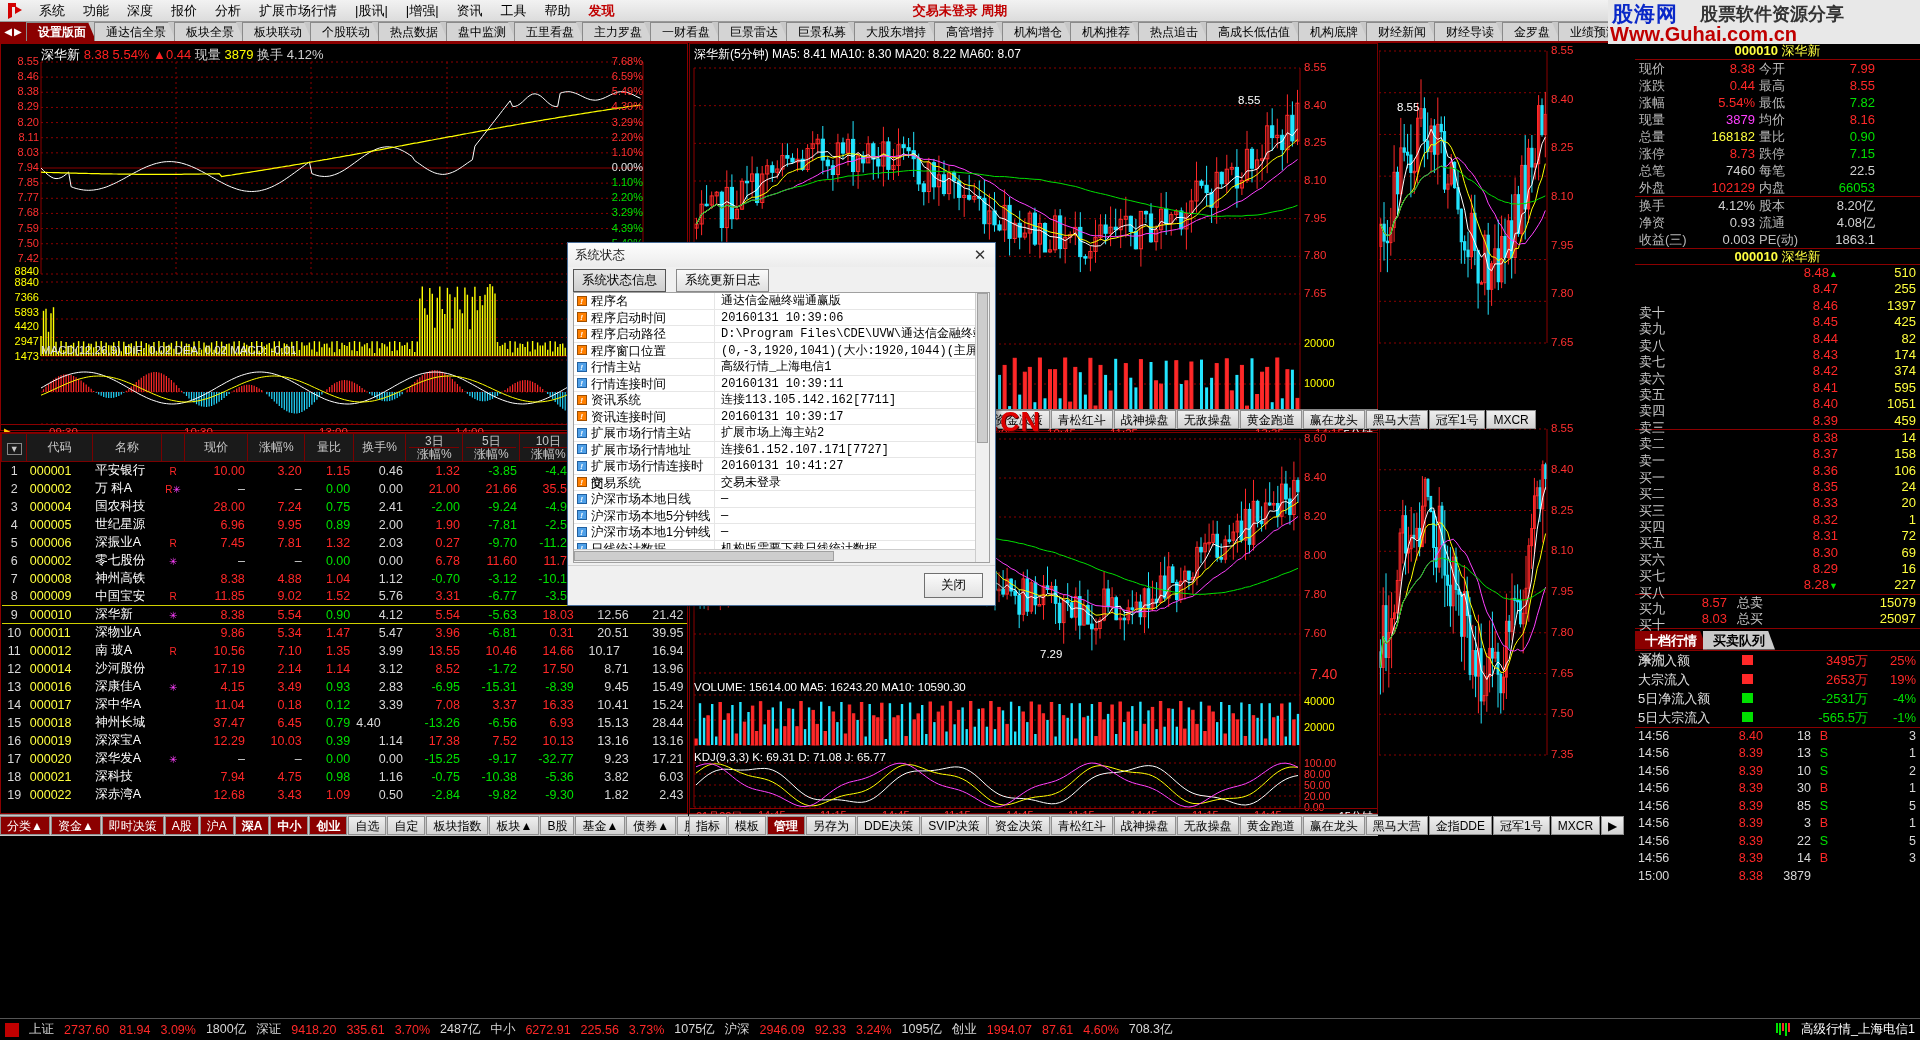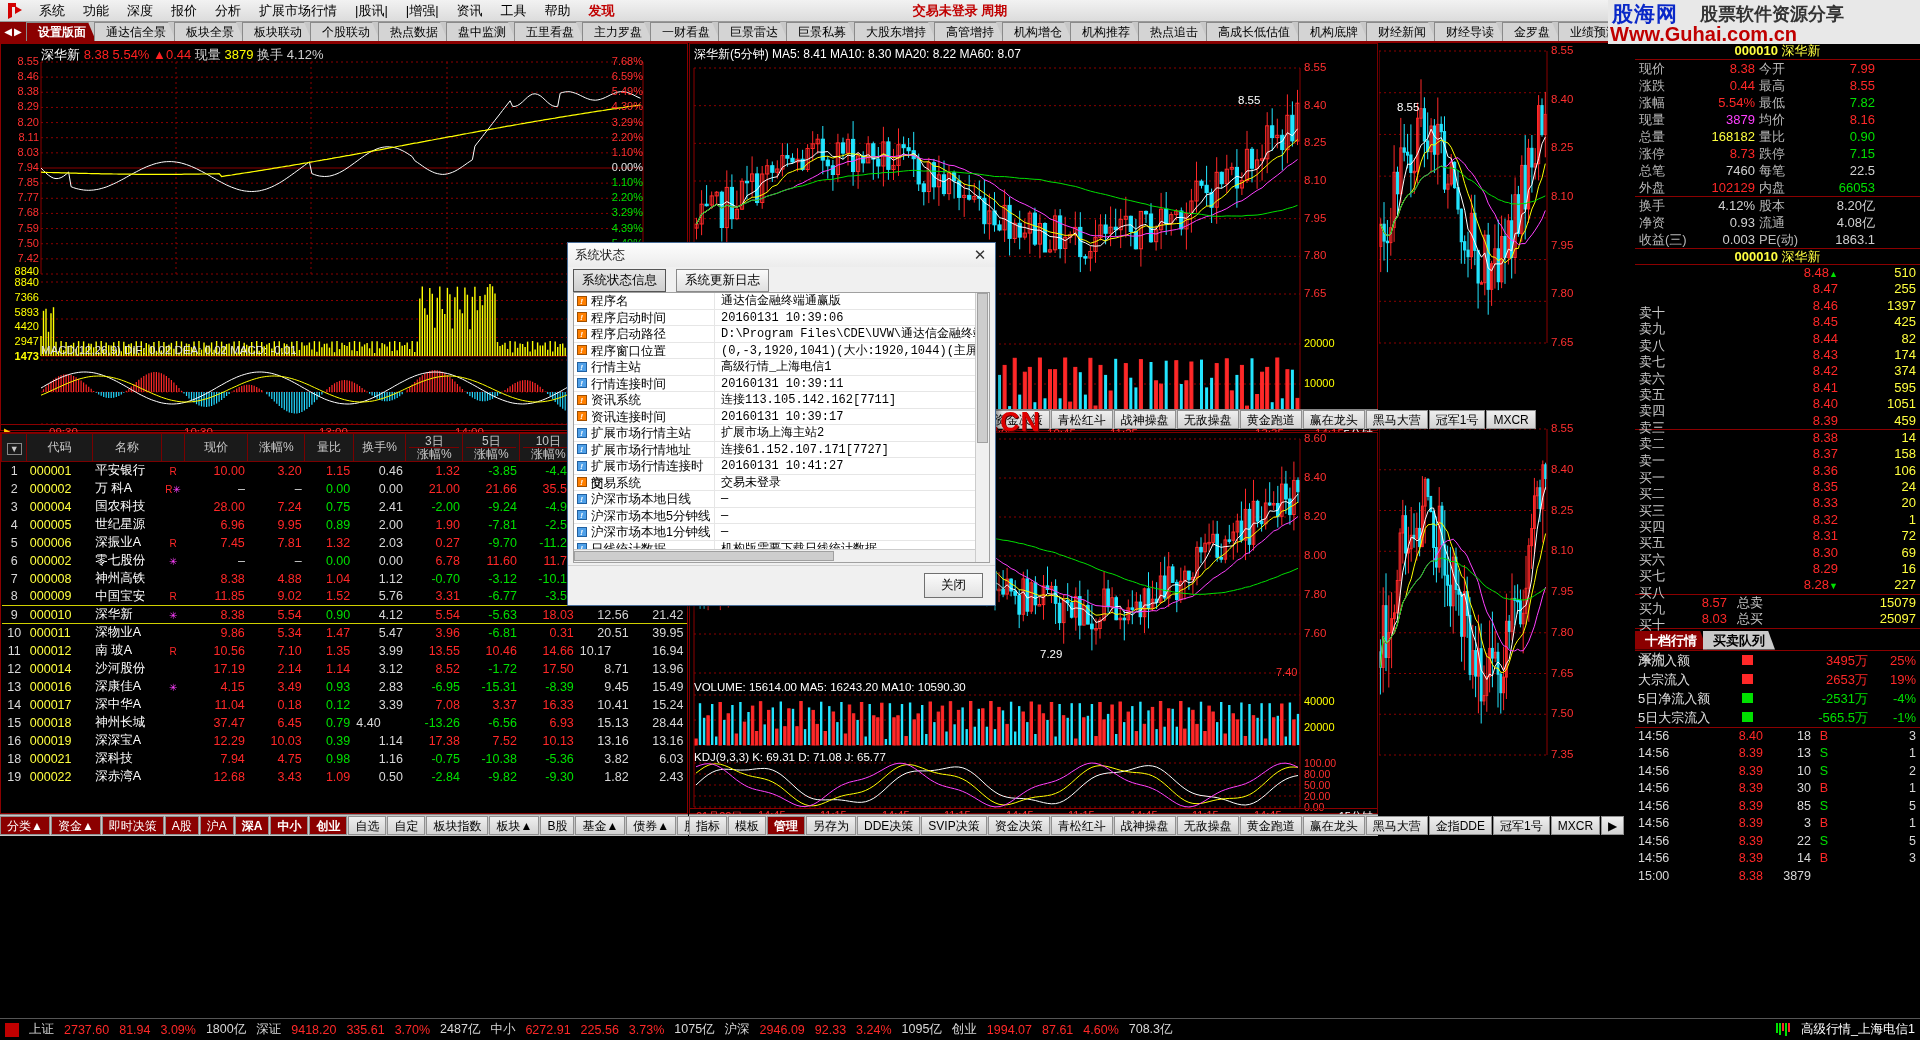--- a/index.html
+++ b/index.html
@@ -791,21 +791,21 @@
       <div class="axisR" style="top: 192.714px; right: 44px; color: rgb(0, 224, 0);">5.49%</div>
       <div class="axisR" style="top: 207.857px; right: 44px; color: rgb(0, 224, 0);">6.59%</div>
     </div>
   <div id="minVolAxis">
       <div class="axisL" style="top: 221px; color: rgb(255, 255, 0);">8840</div>
       <div class="axisL" style="top: 232px; color: rgb(255, 255, 0);">8840</div>
       <div class="axisL" style="top: 246.8px; color: rgb(255, 255, 0);">7366</div>
       <div class="axisL" style="top: 261.6px; color: rgb(255, 255, 0);">5893</div>
       <div class="axisL" style="top: 276.4px; color: rgb(255, 255, 0);">4420</div>
       <div class="axisL" style="top: 291.2px; color: rgb(255, 255, 0);">2947</div>
-      <div class="axisL" style="top: 306px; color: rgb(255, 255, 0); font-weight: bold;">1473</div>
+      <div class="axisL" style="top: 306px; color: rgb(255, 255, 0);">1473</div>
     </div>
   <div class="macd-lbl" style="position:absolute;left:40px;top:300px;font-size:11.5px;color:#e0e0e0;">MACD(12,26,9)  DIF: 0.02  DEA: 0.02  MACD: -0.01</div>
 <div style="position: absolute; left: 0px; top: 380px; width: 686px; height: 16px; border-top: 1px solid rgb(139, 0, 0); border-bottom: 1px solid rgb(139, 0, 0);">
       <span style="position: absolute; left: 48px; top: 1px; font-size: 11.5px; color: rgb(255, 48, 48);">09:30</span>
       <span style="position: absolute; left: 183px; top: 1px; font-size: 11.5px; color: rgb(255, 48, 48);">10:30</span>
       <span style="position: absolute; left: 318px; top: 1px; font-size: 11.5px; color: rgb(255, 48, 48);">13:00</span>
       <span style="position: absolute; left: 454px; top: 1px; font-size: 11.5px; color: rgb(255, 48, 48);">14:00</span>
       <span style="position: absolute; left: 3px; top: 1px; font-size: 10px; color: rgb(255, 204, 0);">▶</span>
     </div>
   </div>
@@ -1694,21 +1694,21 @@
     </svg>
   <div style="position:absolute;left:4px;top:248px;font-size:11.5px;color:#ffffff;">VOLUME: 15614.00  MA5: 16243.20  MA10: 10590.30</div>
   <div style="position:absolute;left:4px;top:318px;font-size:11.5px;color:#ffffff;">KDJ(9,3,3)  K: 69.31  D: 71.08  J: 65.77</div>
   <div id="mAxis">
       <div style="position: absolute; left: 614px; top: -1px; font-size: 11.5px; color: rgb(255, 48, 48);">8.60</div>
       <div style="position: absolute; left: 614px; top: 38px; font-size: 11.5px; color: rgb(255, 48, 48);">8.40</div>
       <div style="position: absolute; left: 614px; top: 77px; font-size: 11.5px; color: rgb(255, 48, 48);">8.20</div>
       <div style="position: absolute; left: 614px; top: 116px; font-size: 11.5px; color: rgb(255, 48, 48);">8.00</div>
       <div style="position: absolute; left: 614px; top: 155px; font-size: 11.5px; color: rgb(255, 48, 48);">7.80</div>
       <div style="position: absolute; left: 614px; top: 194px; font-size: 11.5px; color: rgb(255, 48, 48);">7.60</div>
-      <div style="position: absolute; left: 586px; top: 233px; font-size: 11px; color: rgb(255, 48, 48);">7.40</div>
+      <div style="position: absolute; left: 620px; top: 233px; font-size: 14px; color: rgb(255, 48, 48);">7.40</div>
       <div style="position: absolute; left: 614px; top: 262px; font-size: 11px; color: rgb(255, 255, 0);">40000</div>
       <div style="position: absolute; left: 614px; top: 288px; font-size: 11px; color: rgb(255, 255, 0);">20000</div>
       <div style="position: absolute; left: 614px; top: 324px; font-size: 10.5px; color: rgb(255, 48, 48);">100.00</div>
       <div style="position: absolute; left: 614px; top: 335px; font-size: 10.5px; color: rgb(255, 48, 48);">80.00</div>
       <div style="position: absolute; left: 614px; top: 346px; font-size: 10.5px; color: rgb(255, 48, 48);">50.00</div>
       <div style="position: absolute; left: 614px; top: 357px; font-size: 10.5px; color: rgb(255, 48, 48);">20.00</div>
       <div style="position: absolute; left: 614px; top: 368px; font-size: 10.5px; color: rgb(255, 48, 48);">0.00</div>
       <div style="position: absolute; left: 350px; top: 215px; font-size: 11.5px; color: rgb(255, 255, 255);">7.29</div>
     </div>
   <div id="mTime"></div>
@@ -2497,21 +2497,21 @@
           <td class="c-code">000012</td>
           <td class="c-name">南 玻A</td>
           <td style="text-align:center"><span class="rmark">R</span></td>
           <td class="up" style="text-align:right">10.56</td>
           <td class="up" style="text-align:right">7.10</td>
           <td class="up" style="text-align:right">1.35</td>
           <td class="flat" style="text-align:right">3.99</td>
           <td class="up" style="text-align:right">13.55</td>
           <td class="up" style="text-align:right">10.46</td>
           <td class="up" style="text-align:right">14.66</td>
-          <td class="flat" style="text-align:left">10.17</td>
+          <td class="flat" style="text-align:center">10.17</td>
           <td class="flat" style="text-align:right">16.94</td>
         </tr>
         <tr>
           <td class="c-idx">12</td>
           <td class="c-code">000014</td>
           <td class="c-name">沙河股份</td>
           <td style="text-align:center"></td>
           <td class="up" style="text-align:right">17.19</td>
           <td class="up" style="text-align:right">2.14</td>
           <td class="up" style="text-align:right">1.14</td>
@@ -2574,20 +2574,35 @@
           <td style="text-align:center"></td>
           <td class="up" style="text-align:right">12.29</td>
           <td class="up" style="text-align:right">10.03</td>
           <td class="down" style="text-align:right">0.39</td>
           <td class="flat" style="text-align:right">1.14</td>
           <td class="up" style="text-align:right">17.38</td>
           <td class="up" style="text-align:right">7.52</td>
           <td class="up" style="text-align:right">10.13</td>
           <td class="flat" style="text-align:right">13.16</td>
           <td class="flat" style="text-align:right">13.16</td>
+        </tr>
+        <tr>
+          <td class="c-idx">17</td>
+          <td class="c-code">000020</td>
+          <td class="c-name">深华发A</td>
+          <td style="text-align:center"><span class="xmark">✳</span></td>
+          <td class="flat" style="text-align:right">–</td>
+          <td class="flat" style="text-align:right">–</td>
+          <td class="down" style="text-align:right">0.00</td>
+          <td class="flat" style="text-align:right">0.00</td>
+          <td class="down" style="text-align:right">-15.25</td>
+          <td class="down" style="text-align:right">-9.17</td>
+          <td class="down" style="text-align:right">-32.77</td>
+          <td class="flat" style="text-align:right">9.23</td>
+          <td class="flat" style="text-align:right">17.21</td>
         </tr>
         <tr>
           <td class="c-idx">18</td>
           <td class="c-code">000021</td>
           <td class="c-name">深科技</td>
           <td style="text-align:center"></td>
           <td class="up" style="text-align:right">7.94</td>
           <td class="up" style="text-align:right">4.75</td>
           <td class="down" style="text-align:right">0.98</td>
           <td class="flat" style="text-align:right">1.16</td>

